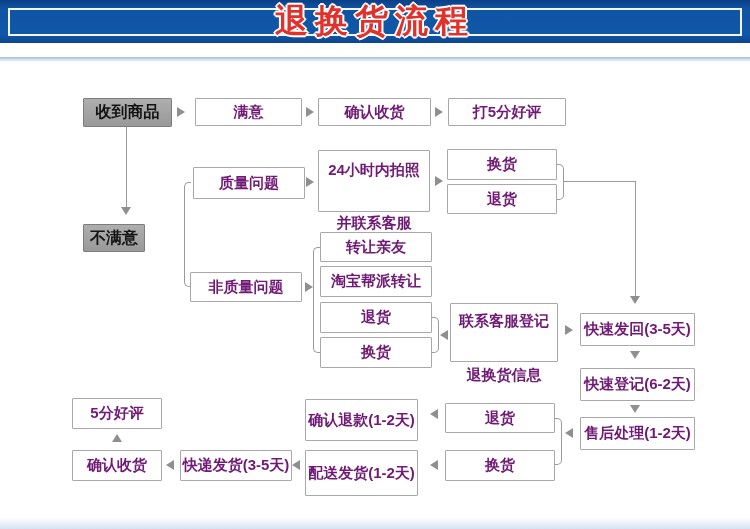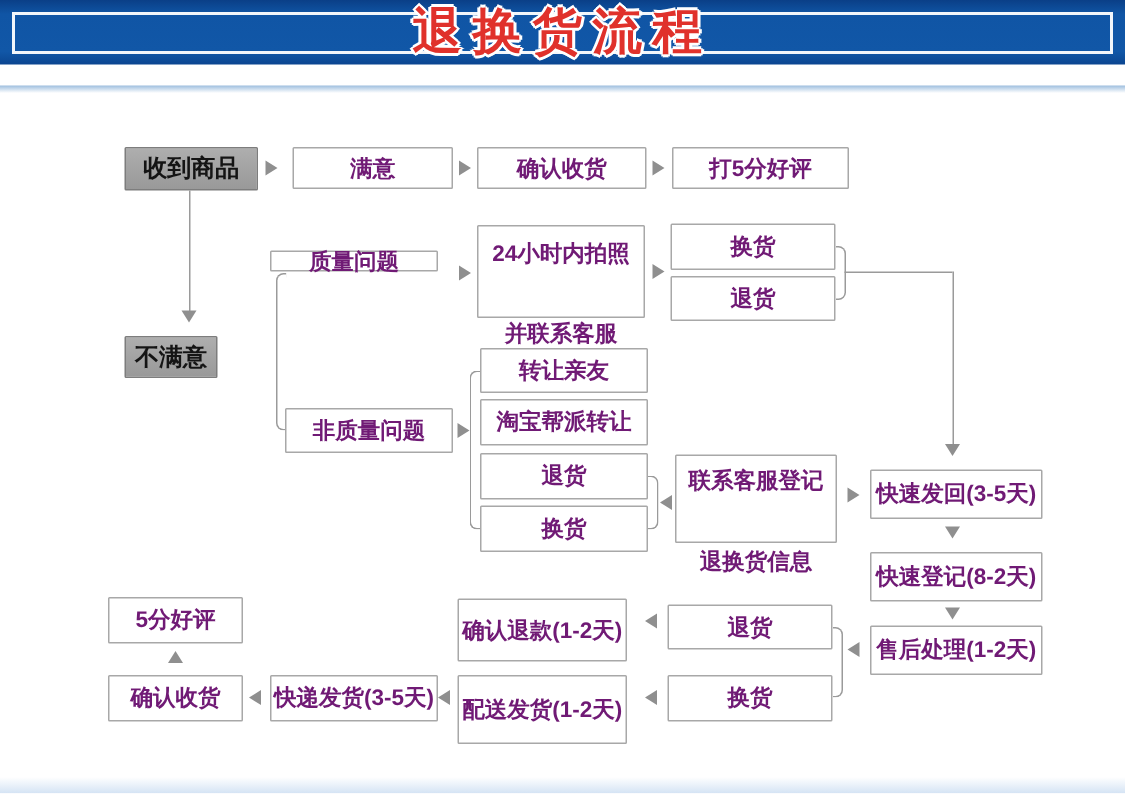--- a/index.html
+++ b/index.html
@@ -77,21 +77,21 @@
   <span class="arw r" style="left:306px;top:107px;"></span>
   <div class="node" style="left:318px;top:98px;width:113px;height:28px;">确认收货</div>
   <span class="arw r" style="left:435px;top:107px;"></span>
   <div class="node" style="left:448px;top:98px;width:118px;height:28px;">打5分好评</div>
 
   <div class="line" style="left:126px;top:127px;width:1px;height:82px;"></div>
   <span class="arw d" style="left:121px;top:207px;"></span>
   <div class="node gray" style="left:83px;top:224px;width:62px;height:28px;">不满意</div>
 
   <div class="brk bl" style="left:184px;top:182px;width:7px;height:105px;"></div>
-  <div class="node" style="left:180px;top:167px;width:112px;height:14px;">质量问题</div>
+  <div class="node" style="left:193px;top:167px;width:112px;height:32px;">质量问题</div>
   <span class="arw r" style="left:306px;top:177px;"></span>
   <div class="node multi" style="left:318px;top:150px;width:112px;height:62px;">
     <span class="ln">24小时内拍照</span>
     <span class="ln">并联系客服</span>
   </div>
   <span class="arw r" style="left:435px;top:176px;"></span>
   <div class="node" style="left:447px;top:149px;width:110px;height:31px;">换货</div>
   <div class="node" style="left:447px;top:184px;width:110px;height:30px;">退货</div>
 
   <div class="brk br" style="left:557px;top:164px;width:7px;height:36px;"></div>
@@ -110,21 +110,21 @@
   <span class="arw l" style="left:440px;top:330px;"></span>
 
   <div class="node multi" style="left:450px;top:303px;width:108px;height:59px;">
     <span class="ln">联系客服登记</span>
     <span class="ln">退换货信息</span>
   </div>
   <span class="arw r" style="left:565px;top:325px;"></span>
 
   <div class="node" style="left:580px;top:313px;width:115px;height:33px;">快速发回(3-5天)</div>
   <span class="arw d" style="left:630px;top:351px;"></span>
-  <div class="node" style="left:580px;top:368px;width:115px;height:33px;">快速登记(8-2天)</div>
+  <div class="node" style="left:580px;top:368px;width:115px;height:33px;">快速登记(6-2天)</div>
   <span class="arw d" style="left:630px;top:405px;"></span>
   <div class="node" style="left:580px;top:417px;width:115px;height:33px;">售后处理(1-2天)</div>
   <span class="arw l" style="left:565px;top:428px;"></span>
 
   <div class="node" style="left:445px;top:403px;width:110px;height:30px;">退货</div>
   <div class="node" style="left:445px;top:450px;width:110px;height:31px;">换货</div>
   <div class="brk br" style="left:555px;top:418px;width:7px;height:47px;"></div>
 
   <span class="arw l" style="left:430px;top:409px;"></span>
   <div class="node" style="left:305px;top:399px;width:113px;height:42px;">确认退款(1-2天)</div>

